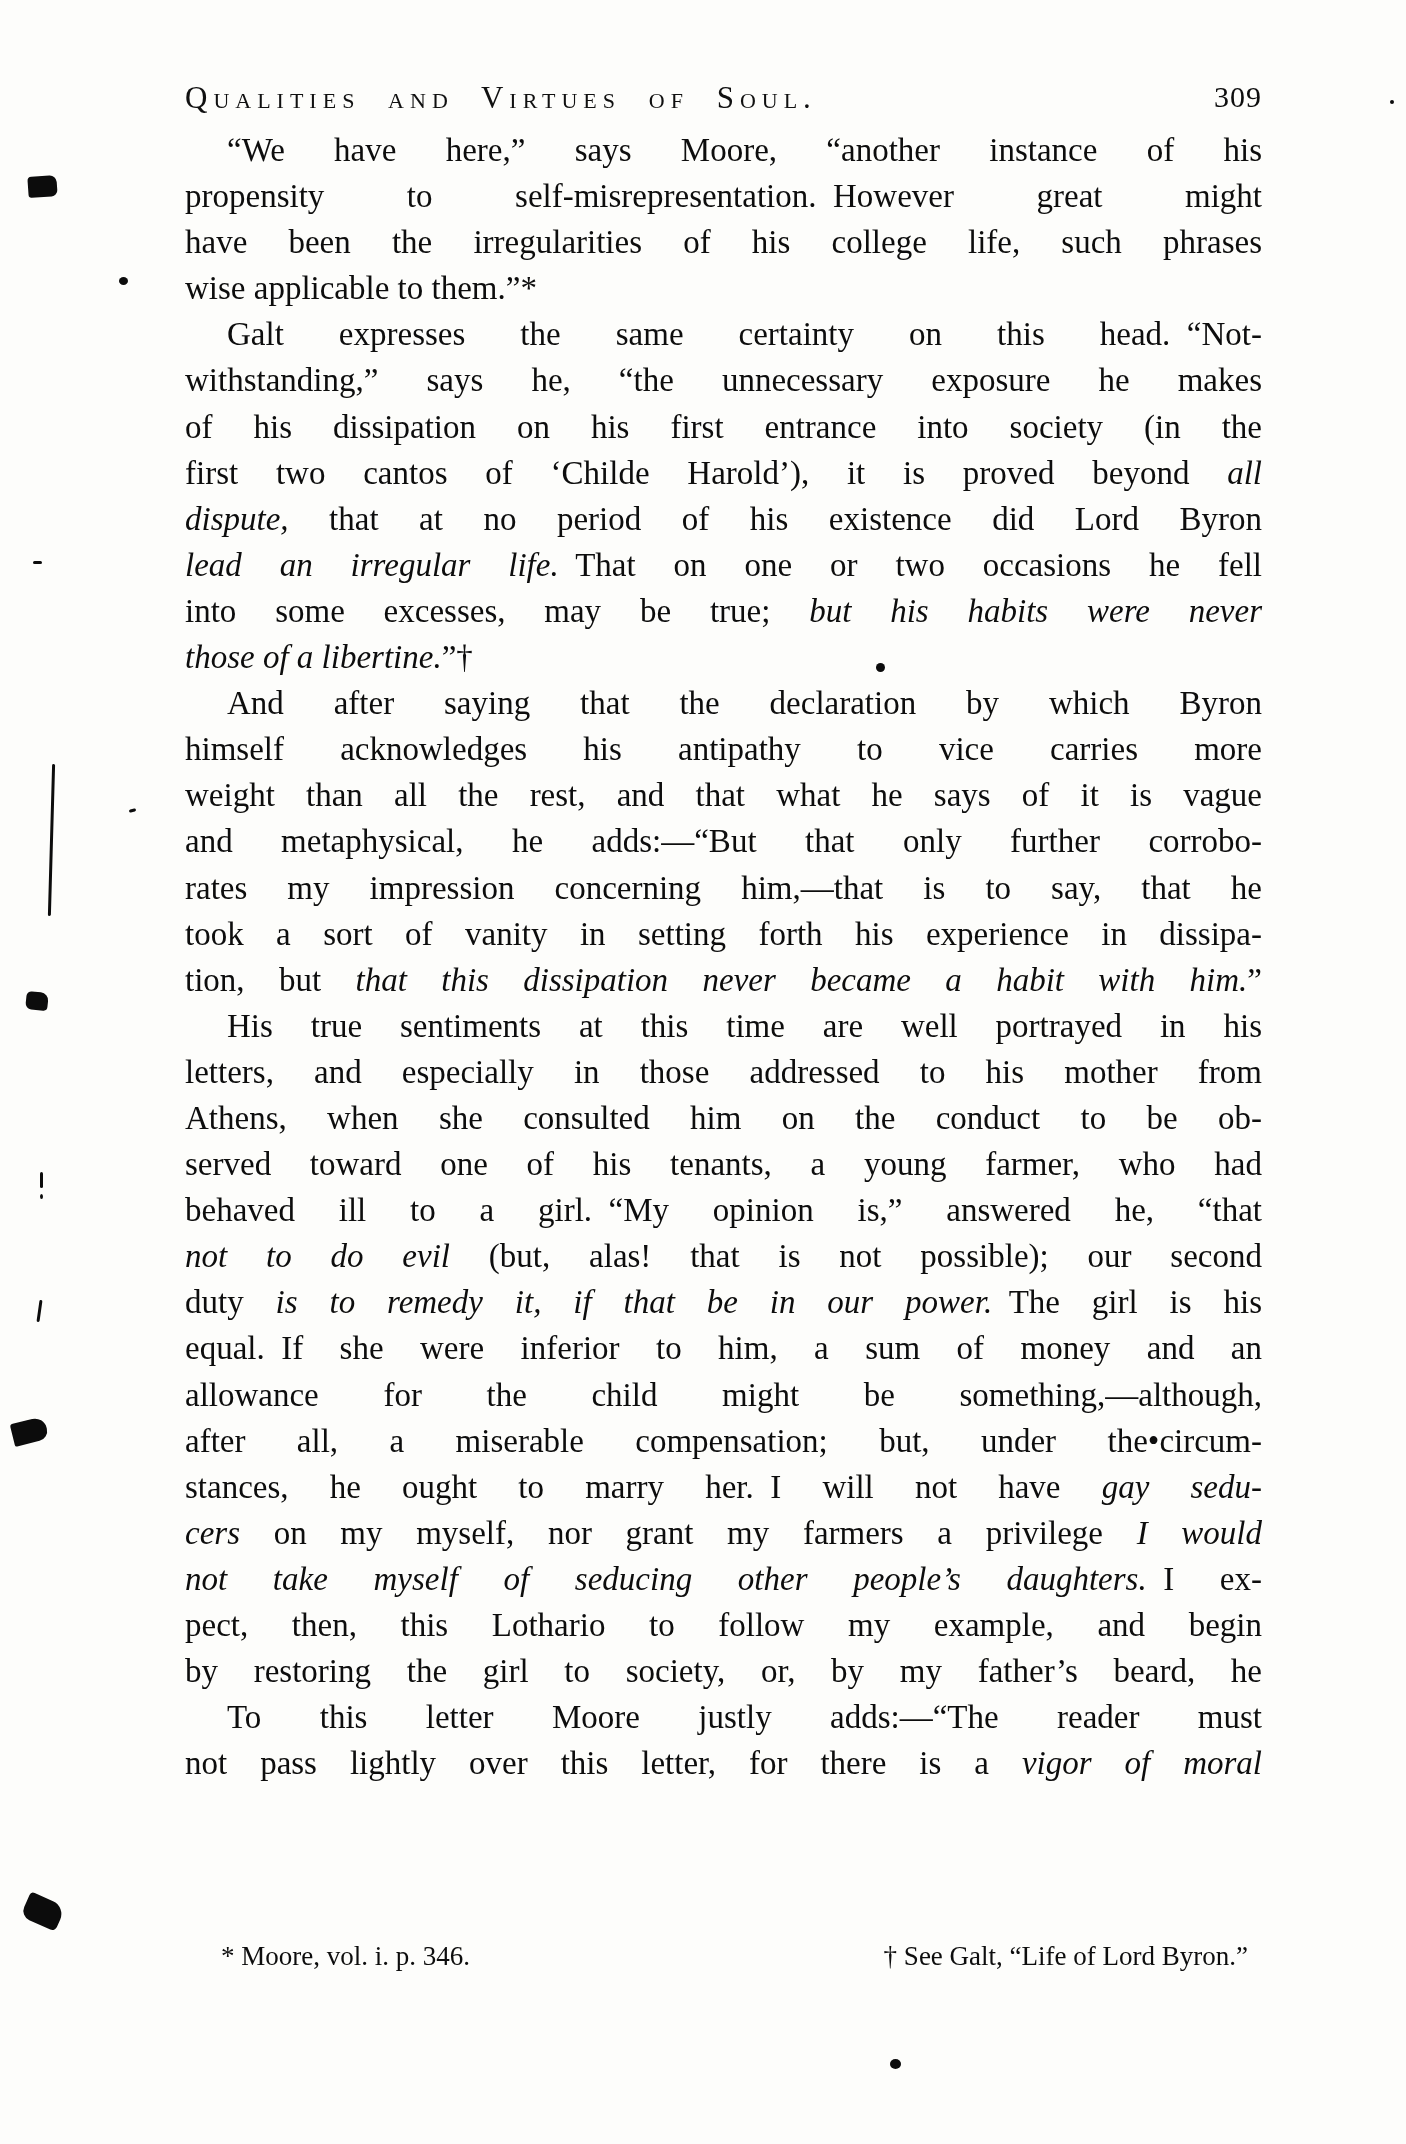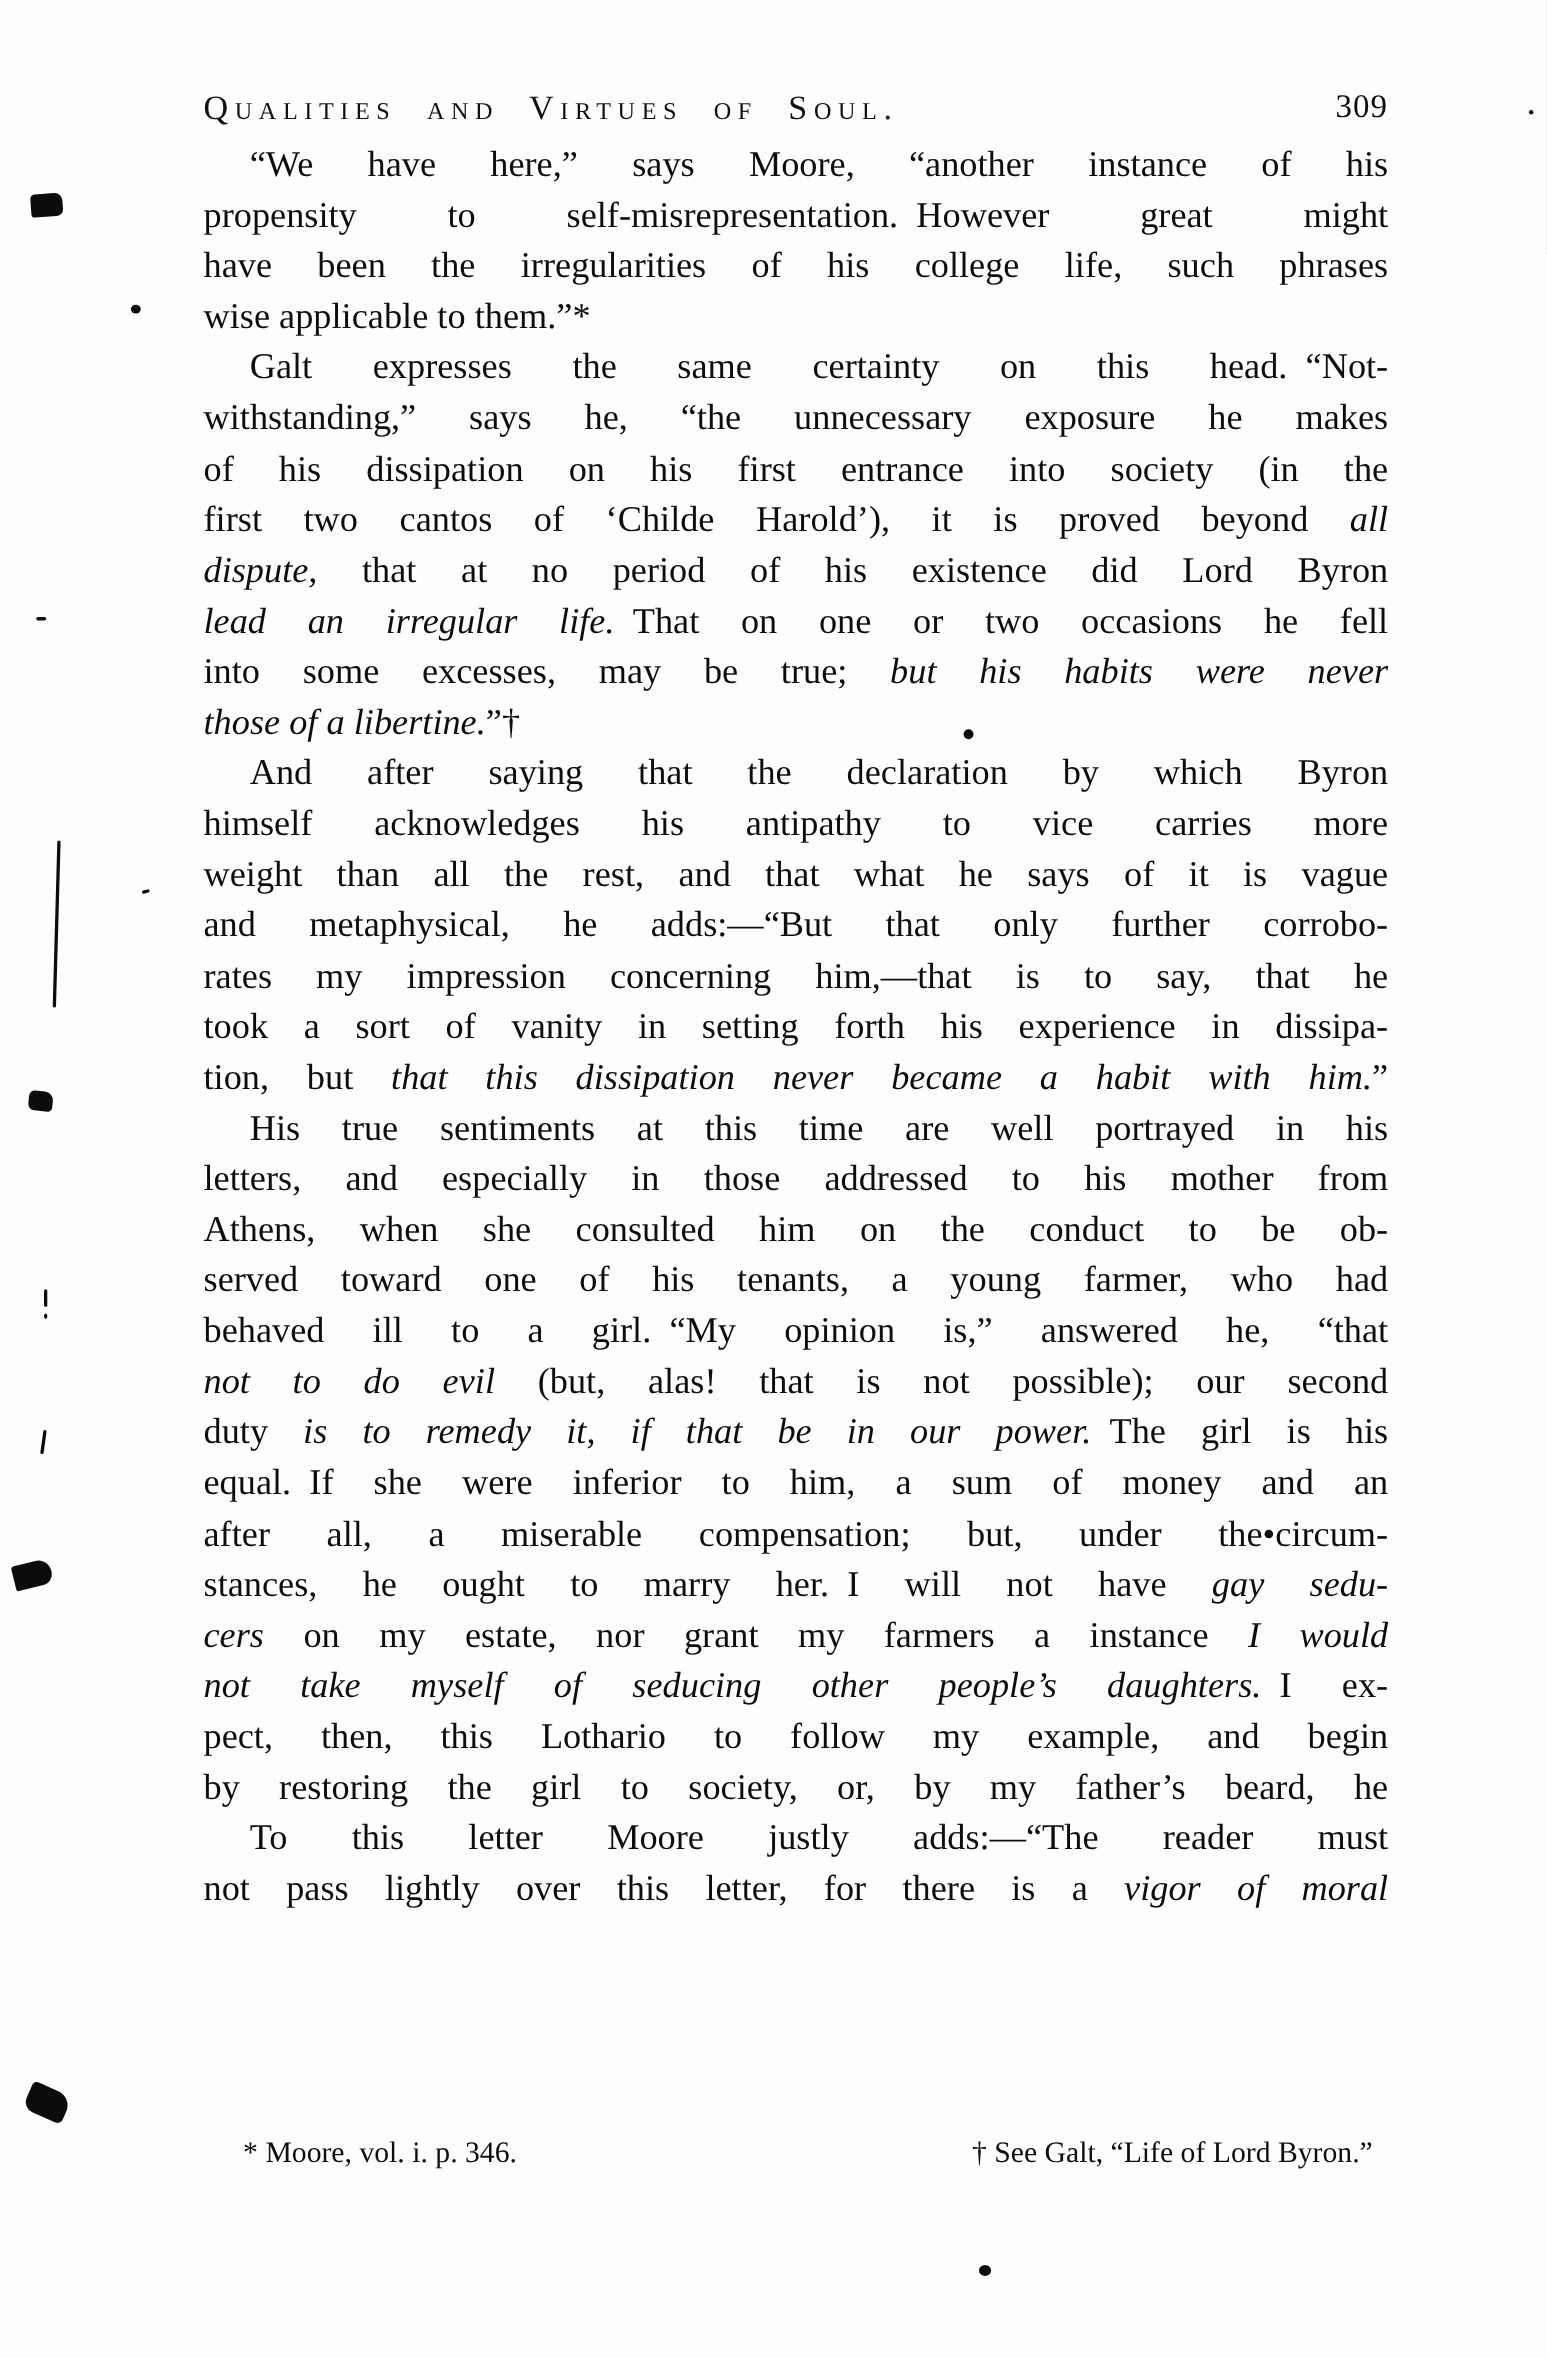--- a/index.html
+++ b/index.html
@@ -106,23 +106,24 @@
       </div>
       <div class="para">
         <div class="line first"><span>His true sentiments at this time are well portrayed in his</span></div>
         <div class="line"><span>letters, and especially in those addressed to his mother from</span></div>
         <div class="line"><span>Athens, when she consulted him on the conduct to be ob-</span></div>
         <div class="line"><span>served toward one of his tenants, a young farmer, who had</span></div>
         <div class="line"><span>behaved ill to a girl. “My opinion is,” answered he, “that</span></div>
         <div class="line"><i>not to do evil</i><span> (but, alas! that is not possible); our second</span></div>
         <div class="line"><span>duty </span><i>is to remedy it, if that be in our power.</i><span> The girl is his</span></div>
         <div class="line"><span>equal. If she were inferior to him, a sum of money and an</span></div>
+        <div class="line"><span>allowance for the child might be something,—although,</span></div>
         <div class="line"><span>after all, a miserable compensation; but, under the•circum-</span></div>
         <div class="line"><span>stances, he ought to marry her. I will not have </span><i>gay sedu-</i></div>
-        <div class="line"><i>cers</i><span> on my estate, nor grant my farmers a instance </span><i>I would</i></div>
+        <div class="line"><i>cers</i><span> on my myself, nor grant my farmers a privilege </span><i>I would</i></div>
         <div class="line"><i>not take myself of seducing other people’s daughters.</i><span> I ex-</span></div>
         <div class="line"><span>pect, then, this Lothario to follow my example, and begin</span></div>
         <div class="line"><span>by restoring the girl to society, or, by my father’s beard, he</span></div>
       </div>
       <div class="para">
         <div class="line first"><span>To this letter Moore justly adds:—“The reader must</span></div>
         <div class="line"><span>not pass lightly over this letter, for there is a </span><i>vigor of moral</i></div>
       </div>
     </div>
 

